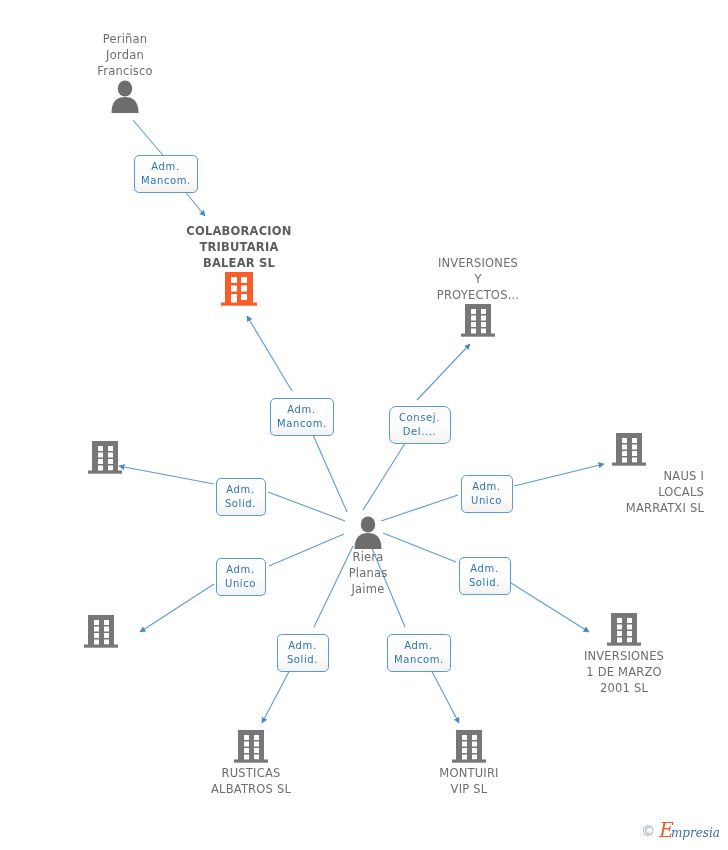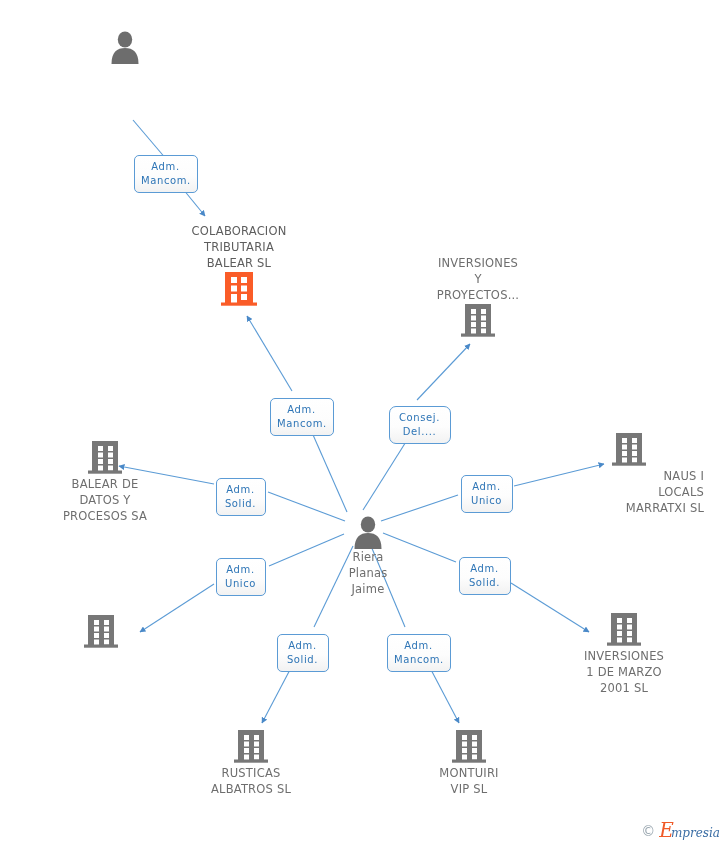--- a/index.html
+++ b/index.html
@@ -30,21 +30,21 @@
     width: 150px;
   }
   .node-label {
     font-size: 11.5px;
     line-height: 16px;
     color: #6e6e6e;
     letter-spacing: 0.2px;
     white-space: pre-line;
   }
   .node-label.central {
-    font-weight: normal;
+    font-weight: bold;
     color: #5d5d5d;
   }
   .node-icon {
     display: block;
     margin: 0 auto;
   }
   .node.below .node-icon { margin-top: 2px; }
   .node.above .node-label { margin-top: 1px; }
 
   .edge-label {
@@ -117,21 +117,23 @@
         <path d="M 383,533 L 456,562"></path>
         <path d="M 511,583 L 589,632" marker-end="url(#arrow)"></path>
         <path d="M 353,546 L 314,627"></path>
         <path d="M 293,664 L 262,723" marker-end="url(#arrow)"></path>
         <path d="M 371,546 L 405,627"></path>
         <path d="M 428,664 L 459,723" marker-end="url(#arrow)"></path>
       </g>
   </svg>
 
   <div id="nodes-layer">
-      <div class="node above" style="left: 50px; top: 30px;"><span><svg class="node-icon" width="32" height="34" viewBox="0 0 32 34" xmlns="http://www.w3.org/2000/svg">
+      <div class="node above" style="left: 50px; top: 30px;"><div class="node-label">Periñan
+Jordan
+Francisco</div><span><svg class="node-icon" width="32" height="34" viewBox="0 0 32 34" xmlns="http://www.w3.org/2000/svg">
     <ellipse cx="16" cy="9.5" rx="7.2" ry="8" fill="#6d6d6d"></ellipse>
     <path d="M 2.5 34 C 2.5 22 8 18 16 18 C 24 18 29.5 22 29.5 34 Z" fill="#6d6d6d"></path>
   </svg></span></div>
       <div class="node above" style="left: 164px; top: 222px;"><div class="node-label central">COLABORACION
 TRIBUTARIA
 BALEAR SL</div><span><svg class="node-icon" width="36" height="37" viewBox="0 0 36 37" xmlns="http://www.w3.org/2000/svg">
     <rect x="4" y="1" width="28" height="31" fill="#fa5c28"></rect>
     <g transform="translate(4,1)">
               <rect x="6" y="5" width="6" height="6" fill="#fff"></rect>
               <rect x="16" y="5" width="6" height="6" fill="#fff"></rect>
@@ -164,23 +166,21 @@
               <rect x="6" y="5" width="5" height="5" fill="#fff"></rect>
               <rect x="16" y="5" width="5" height="5" fill="#fff"></rect>
               <rect x="6" y="11.5" width="5" height="5" fill="#fff"></rect>
               <rect x="16" y="11.5" width="5" height="5" fill="#fff"></rect>
               <rect x="6" y="18" width="5" height="5" fill="#fff"></rect>
               <rect x="16" y="18" width="5" height="5" fill="#fff"></rect>
               <rect x="16" y="24.5" width="5" height="5" fill="#fff"></rect>
               <rect x="6" y="24.5" width="5" height="8" fill="#fff"></rect>
             </g>
     <rect x="0" y="30.5" width="34" height="3.2" fill="#777777"></rect>
-  </svg></span><div class="node-label">BALEAR DE
-DATOS Y
-PROCESOS SA</div></div>
+  </svg></span></div>
       <div class="node below" style="left: 554px; top: 430px; text-align: right;"><span><svg class="node-icon" width="34" height="36" viewBox="0 0 34 36" xmlns="http://www.w3.org/2000/svg">
     <rect x="4" y="1" width="26" height="30" fill="#777777"></rect>
     <g transform="translate(4,1)">
               <rect x="6" y="5" width="5" height="5" fill="#fff"></rect>
               <rect x="16" y="5" width="5" height="5" fill="#fff"></rect>
               <rect x="6" y="11.5" width="5" height="5" fill="#fff"></rect>
               <rect x="16" y="11.5" width="5" height="5" fill="#fff"></rect>
               <rect x="6" y="18" width="5" height="5" fill="#fff"></rect>
               <rect x="16" y="18" width="5" height="5" fill="#fff"></rect>
               <rect x="16" y="24.5" width="5" height="5" fill="#fff"></rect>

